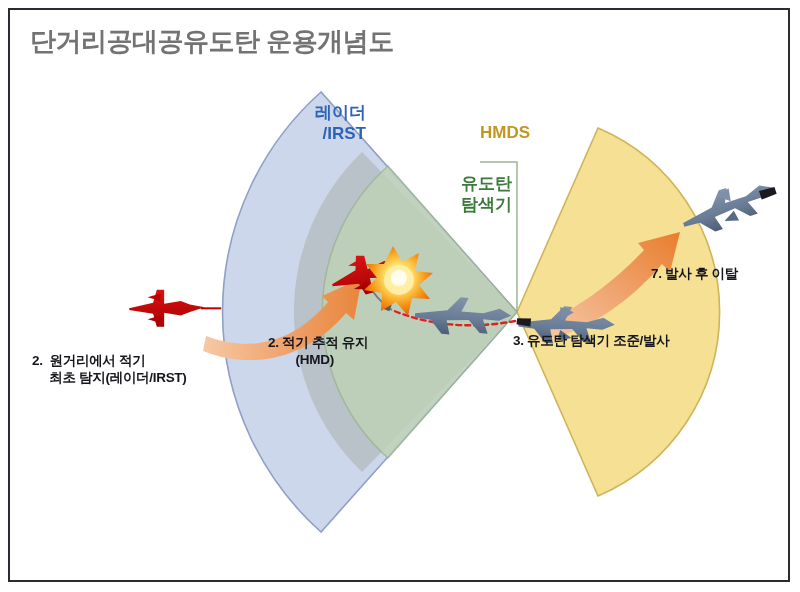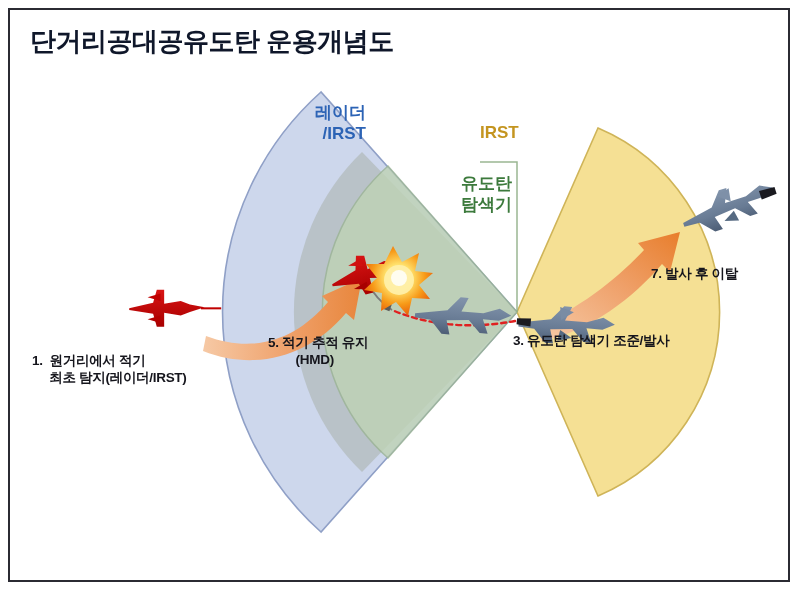--- a/index.html
+++ b/index.html
@@ -10,21 +10,21 @@
   }
   #frame{
     position:absolute;left:8px;top:8px;
     width:782px;height:574px;
     border:2px solid #2b2b33;
     background:#ffffff;
     box-sizing:border-box;
   }
   #title{
     position:absolute;left:20px;top:14px;
-    font-size:26px;font-weight:bold;color:#0f172a;
+    font-size:26px;font-weight:bold;color:#737373;
     letter-spacing:-0.5px;white-space:nowrap;
   }
   #canvas{
     position:absolute;left:0;top:0;width:782px;height:574px;
   }
   .lbl{
     position:absolute;font-weight:bold;white-space:pre;
     line-height:1.25;
   }
   .lbl-sector{font-size:17px;}
@@ -185,24 +185,24 @@
                L 74 24 L 80 38 L 72 38 L 60 26
                L 38 28 L 42 42 L 34 42 L 22 29 L 6 28 Z" fill="url(#gradJet)"></path>
       <path d="M 88 17 L 104 18 L 104 25 L 88 26 Z" fill="#1A1A20"></path>
       <path d="M 46 9 L 60 5 L 58 18 Z" fill="#7E90A8"></path>
       <path d="M 46 35 L 60 39 L 58 28 Z" fill="#566A82"></path>
     </g>
   </svg>
 
   <div class="lbl lbl-sector" id="lbl-radar">레이더
 /IRST</div>
-  <div class="lbl lbl-sector" id="lbl-hmds">IRST</div>
+  <div class="lbl lbl-sector" id="lbl-hmds">HMDS</div>
   <div class="lbl lbl-sector" id="lbl-seeker">유도탄
 탐색기</div>
 
-  <div class="lbl lbl-step" id="lbl-step1">1.  원거리에서 적기
+  <div class="lbl lbl-step" id="lbl-step1">2.  원거리에서 적기
      최초 탐지(레이더/IRST)</div>
-  <div class="lbl lbl-step" id="lbl-step2">5. 적기 추적 유지
+  <div class="lbl lbl-step" id="lbl-step2">2. 적기 추적 유지
         (HMD)</div>
   <div class="lbl lbl-step" id="lbl-step3">3. 유도탄 탐색기 조준/발사</div>
   <div class="lbl lbl-step" id="lbl-step4">7. 발사 후 이탈</div>
 
 </div>
 
 </body></html>

